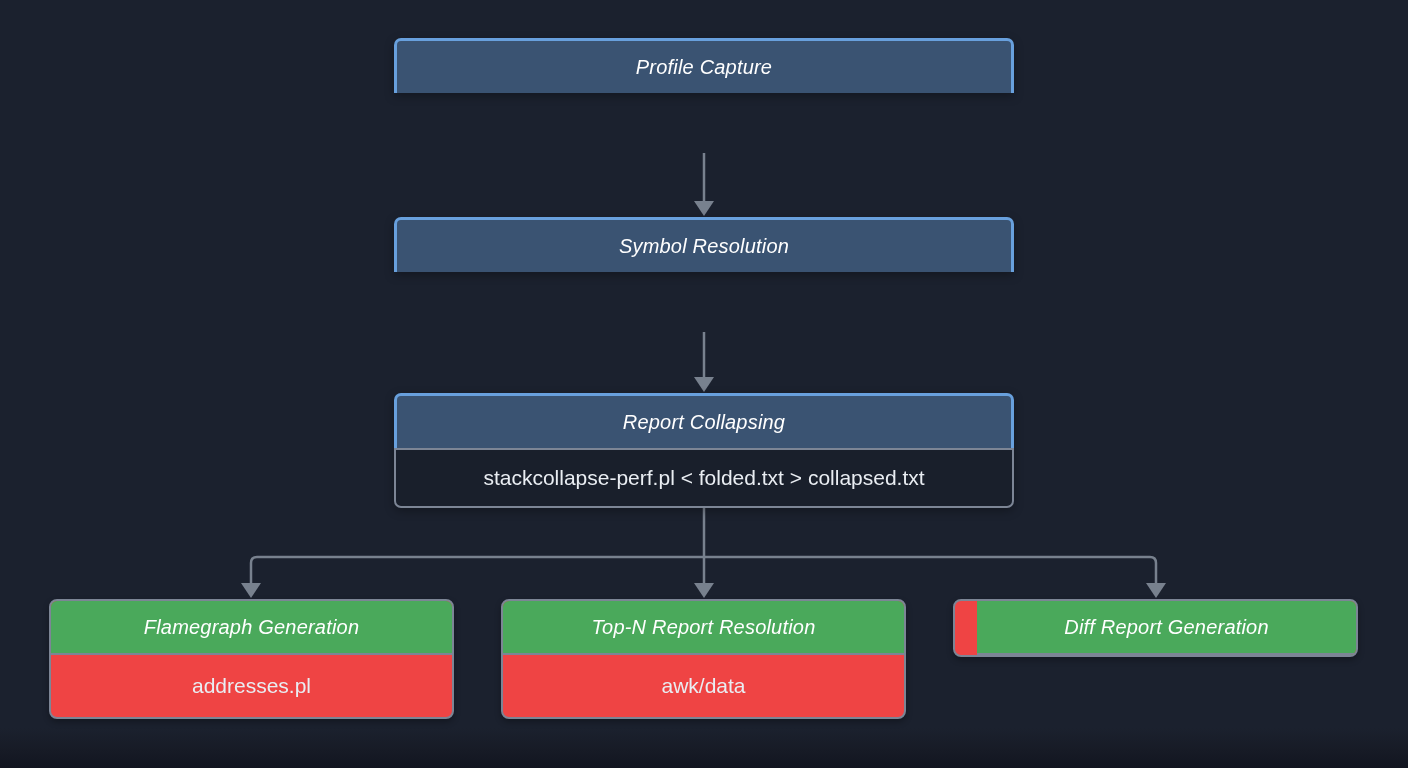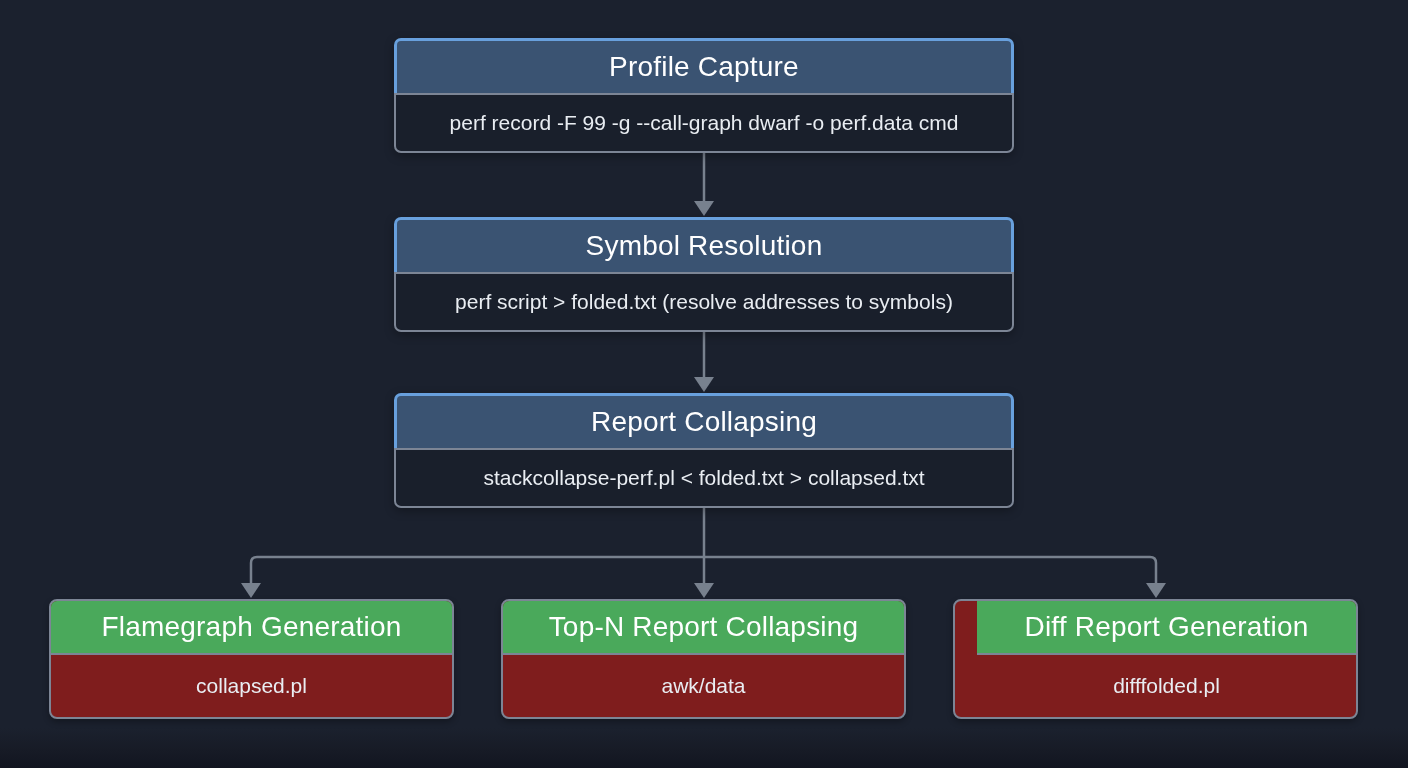--- a/index.html
+++ b/index.html
@@ -9,40 +9,40 @@
     background:linear-gradient(180deg,#1b212e 0px,#1b212e 728px,#171b26 750px,#121520 768px);
   }
   .stage{position:relative;width:1408px;height:768px;}
   .connectors{position:absolute;left:0;top:0;width:1408px;height:768px;pointer-events:none;}
 
   .node{position:absolute;box-sizing:border-box;}
   .node .node-header,.node .node-body{
     box-sizing:border-box;display:flex;align-items:center;justify-content:center;
     text-align:center;white-space:nowrap;
   }
-  .node .node-header{color:#ffffff;font-size:28px;font-weight:400;letter-spacing:.2px;}
+  .node .node-header{color:#ffffff;font-size:20px;font-weight:400;letter-spacing:.2px;font-style:italic;}
   .node .node-body{color:#e9edf2;font-size:21px;font-weight:400;}
 
   
   .node-blue{filter:drop-shadow(0 3px 5px rgba(0,0,0,0.30));}
   .node-blue .node-header{
     height:55px;background:#3a5372;
     border:3px solid #68a0dd;border-bottom:none;
     border-radius:7px 7px 0 0;
   }
   .node-blue .node-body{
     height:60px;background:#191f2b;
     border:2px solid #7c8595;
     border-radius:0 0 7px 7px;
   }
 
   
   .node-green{
     border:2px solid #7c8595;border-radius:8px;overflow:hidden;
-    background:#7f1d1d;box-shadow:0 3px 6px rgba(0,0,0,0.30);
+    background:#ef4444;box-shadow:0 3px 6px rgba(0,0,0,0.30);
   }
   .node-green .node-header{
     height:54px;background:#4aa95b;border-bottom:2px solid #7c8595;
   }
   .node-green .node-body{height:62px;}
 </style>
 </head>
 <body>
 
 <div class="stage">
@@ -61,41 +61,38 @@
       <path d="M704,557 L257,557 Q251,557 251,563 L251,584"></path>
       <path d="M704,557 L1150,557 Q1156,557 1156,563 L1156,584"></path>
       <polygon points="241,583 261,583 251,598" fill="#78818e" stroke="none"></polygon>
       <polygon points="694,583 714,583 704,598" fill="#78818e" stroke="none"></polygon>
       <polygon points="1146,583 1166,583 1156,598" fill="#78818e" stroke="none"></polygon>
     </g>
   </svg>
 
   <div class="node node-blue" style="left:394px;top:38px;width:620px;">
     <div class="node-header">Profile Capture</div>
-    <div class="node-body">perf record -F 99 -g --call-graph dwarf -o perf.data cmd</div>
   </div>
 
   <div class="node node-blue" style="left:394px;top:217px;width:620px;border-radius:17px;">
     <div class="node-header">Symbol Resolution</div>
-    <div class="node-body">perf script &gt; folded.txt (resolve addresses to symbols)</div>
   </div>
 
   <div class="node node-blue" style="left:394px;top:393px;width:620px;">
     <div class="node-header">Report Collapsing</div>
     <div class="node-body">stackcollapse-perf.pl &lt; folded.txt &gt; collapsed.txt</div>
   </div>
 
   <div class="node node-green" style="left:49px;top:599px;width:405px;">
     <div class="node-header">Flamegraph Generation</div>
-    <div class="node-body">collapsed.pl</div>
+    <div class="node-body">addresses.pl</div>
   </div>
 
   <div class="node node-green" style="left:501px;top:599px;width:405px;">
-    <div class="node-header">Top-N Report Collapsing</div>
+    <div class="node-header">Top-N Report Resolution</div>
     <div class="node-body">awk/data</div>
   </div>
 
   <div class="node node-green" style="left:953px;top:599px;width:405px;padding-left:22px;">
     <div class="node-header">Diff Report Generation</div>
-    <div class="node-body">difffolded.pl</div>
   </div>
 
 </div>
 
 </body></html>

